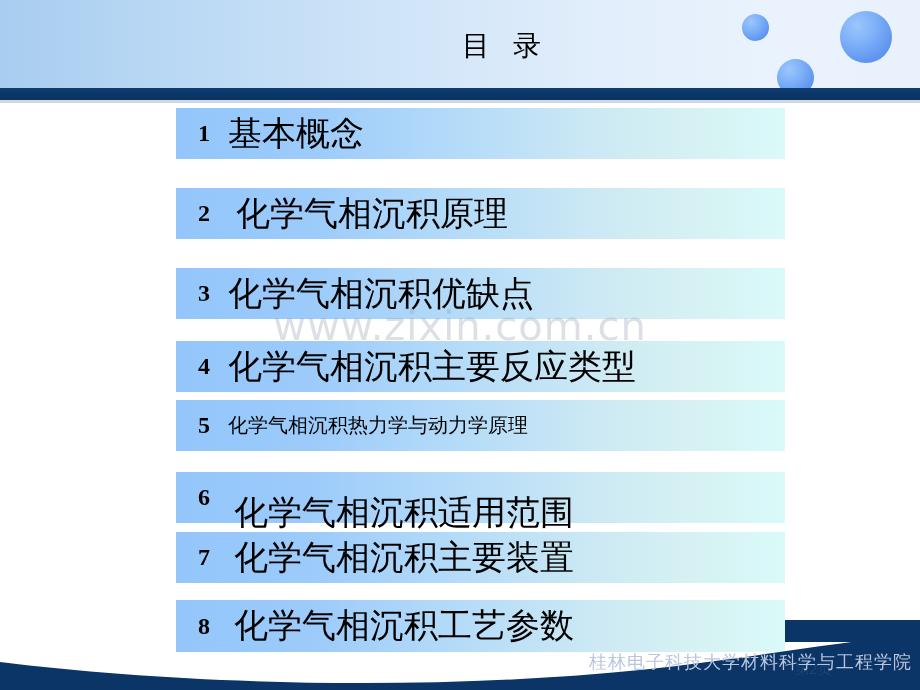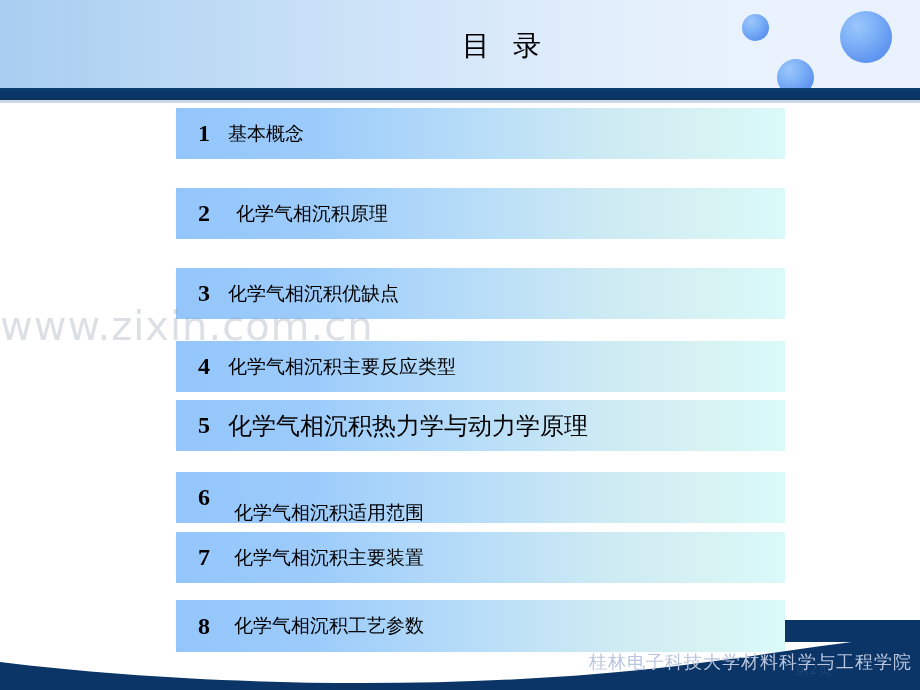--- a/index.html
+++ b/index.html
@@ -66,21 +66,21 @@
   #bubble-small  { left: 742px; top: 14px;  width: 27px; height: 27px; }
   #bubble-medium { left: 777px; top: 59px;  width: 37px; height: 37px; }
   #bubble-large  { left: 840px; top: 11px;  width: 52px; height: 52px; }
 
   
   #watermark {
     position: absolute;
     left: 0;
     top: 303px;
     width: 920px;
-    text-align: left;
+    text-align: center;
     font-family: "DejaVu Sans", "Liberation Sans", sans-serif;
     font-size: 40px;
     letter-spacing: 1px;
     color: rgba(140, 152, 168, 0.30);
     white-space: nowrap;
     z-index: 3;
     pointer-events: none;
   }
 
   
@@ -105,21 +105,21 @@
     font-weight: bold;
     font-size: 24px;
     color: #000000;
     width: 40px;
     text-align: center;
     flex: 0 0 auto;
     padding-left: 8px;
   }
   .toc-label {
     font-family: "DejaVu Sans", "Liberation Sans", sans-serif;
-    font-size: 19px;
+    font-size: 34px;
     color: #000000;
     white-space: nowrap;
     padding-left: 4px;
   }
 
   
   #footer-wave {
     position: absolute;
     left: 0;
     bottom: 0;
@@ -182,21 +182,21 @@
       <span class="toc-label">化学气相沉积优缺点</span>
     </div>
 
     <div class="toc-item" style="top:341px; height:51px;">
       <span class="toc-num">4</span>
       <span class="toc-label">化学气相沉积主要反应类型</span>
     </div>
 
     <div class="toc-item" style="top:400px; height:51px;">
       <span class="toc-num">5</span>
-      <span class="toc-label" style="font-size:24px;text-align:right;">化学气相沉积热力学与动力学原理</span>
+      <span class="toc-label" style="font-size:20px;text-align:right;">化学气相沉积热力学与动力学原理</span>
     </div>
 
     <div class="toc-item" style="top:472px; height:51px;">
       <span class="toc-num">6</span>
       <span class="toc-label" style="padding-left:10px;margin-top:30px;">化学气相沉积适用范围</span>
     </div>
 
     <div class="toc-item" style="top:532px; height:51px;">
       <span class="toc-num">7</span>
       <span class="toc-label" style="padding-left:10px;text-align:right;">化学气相沉积主要装置</span>

